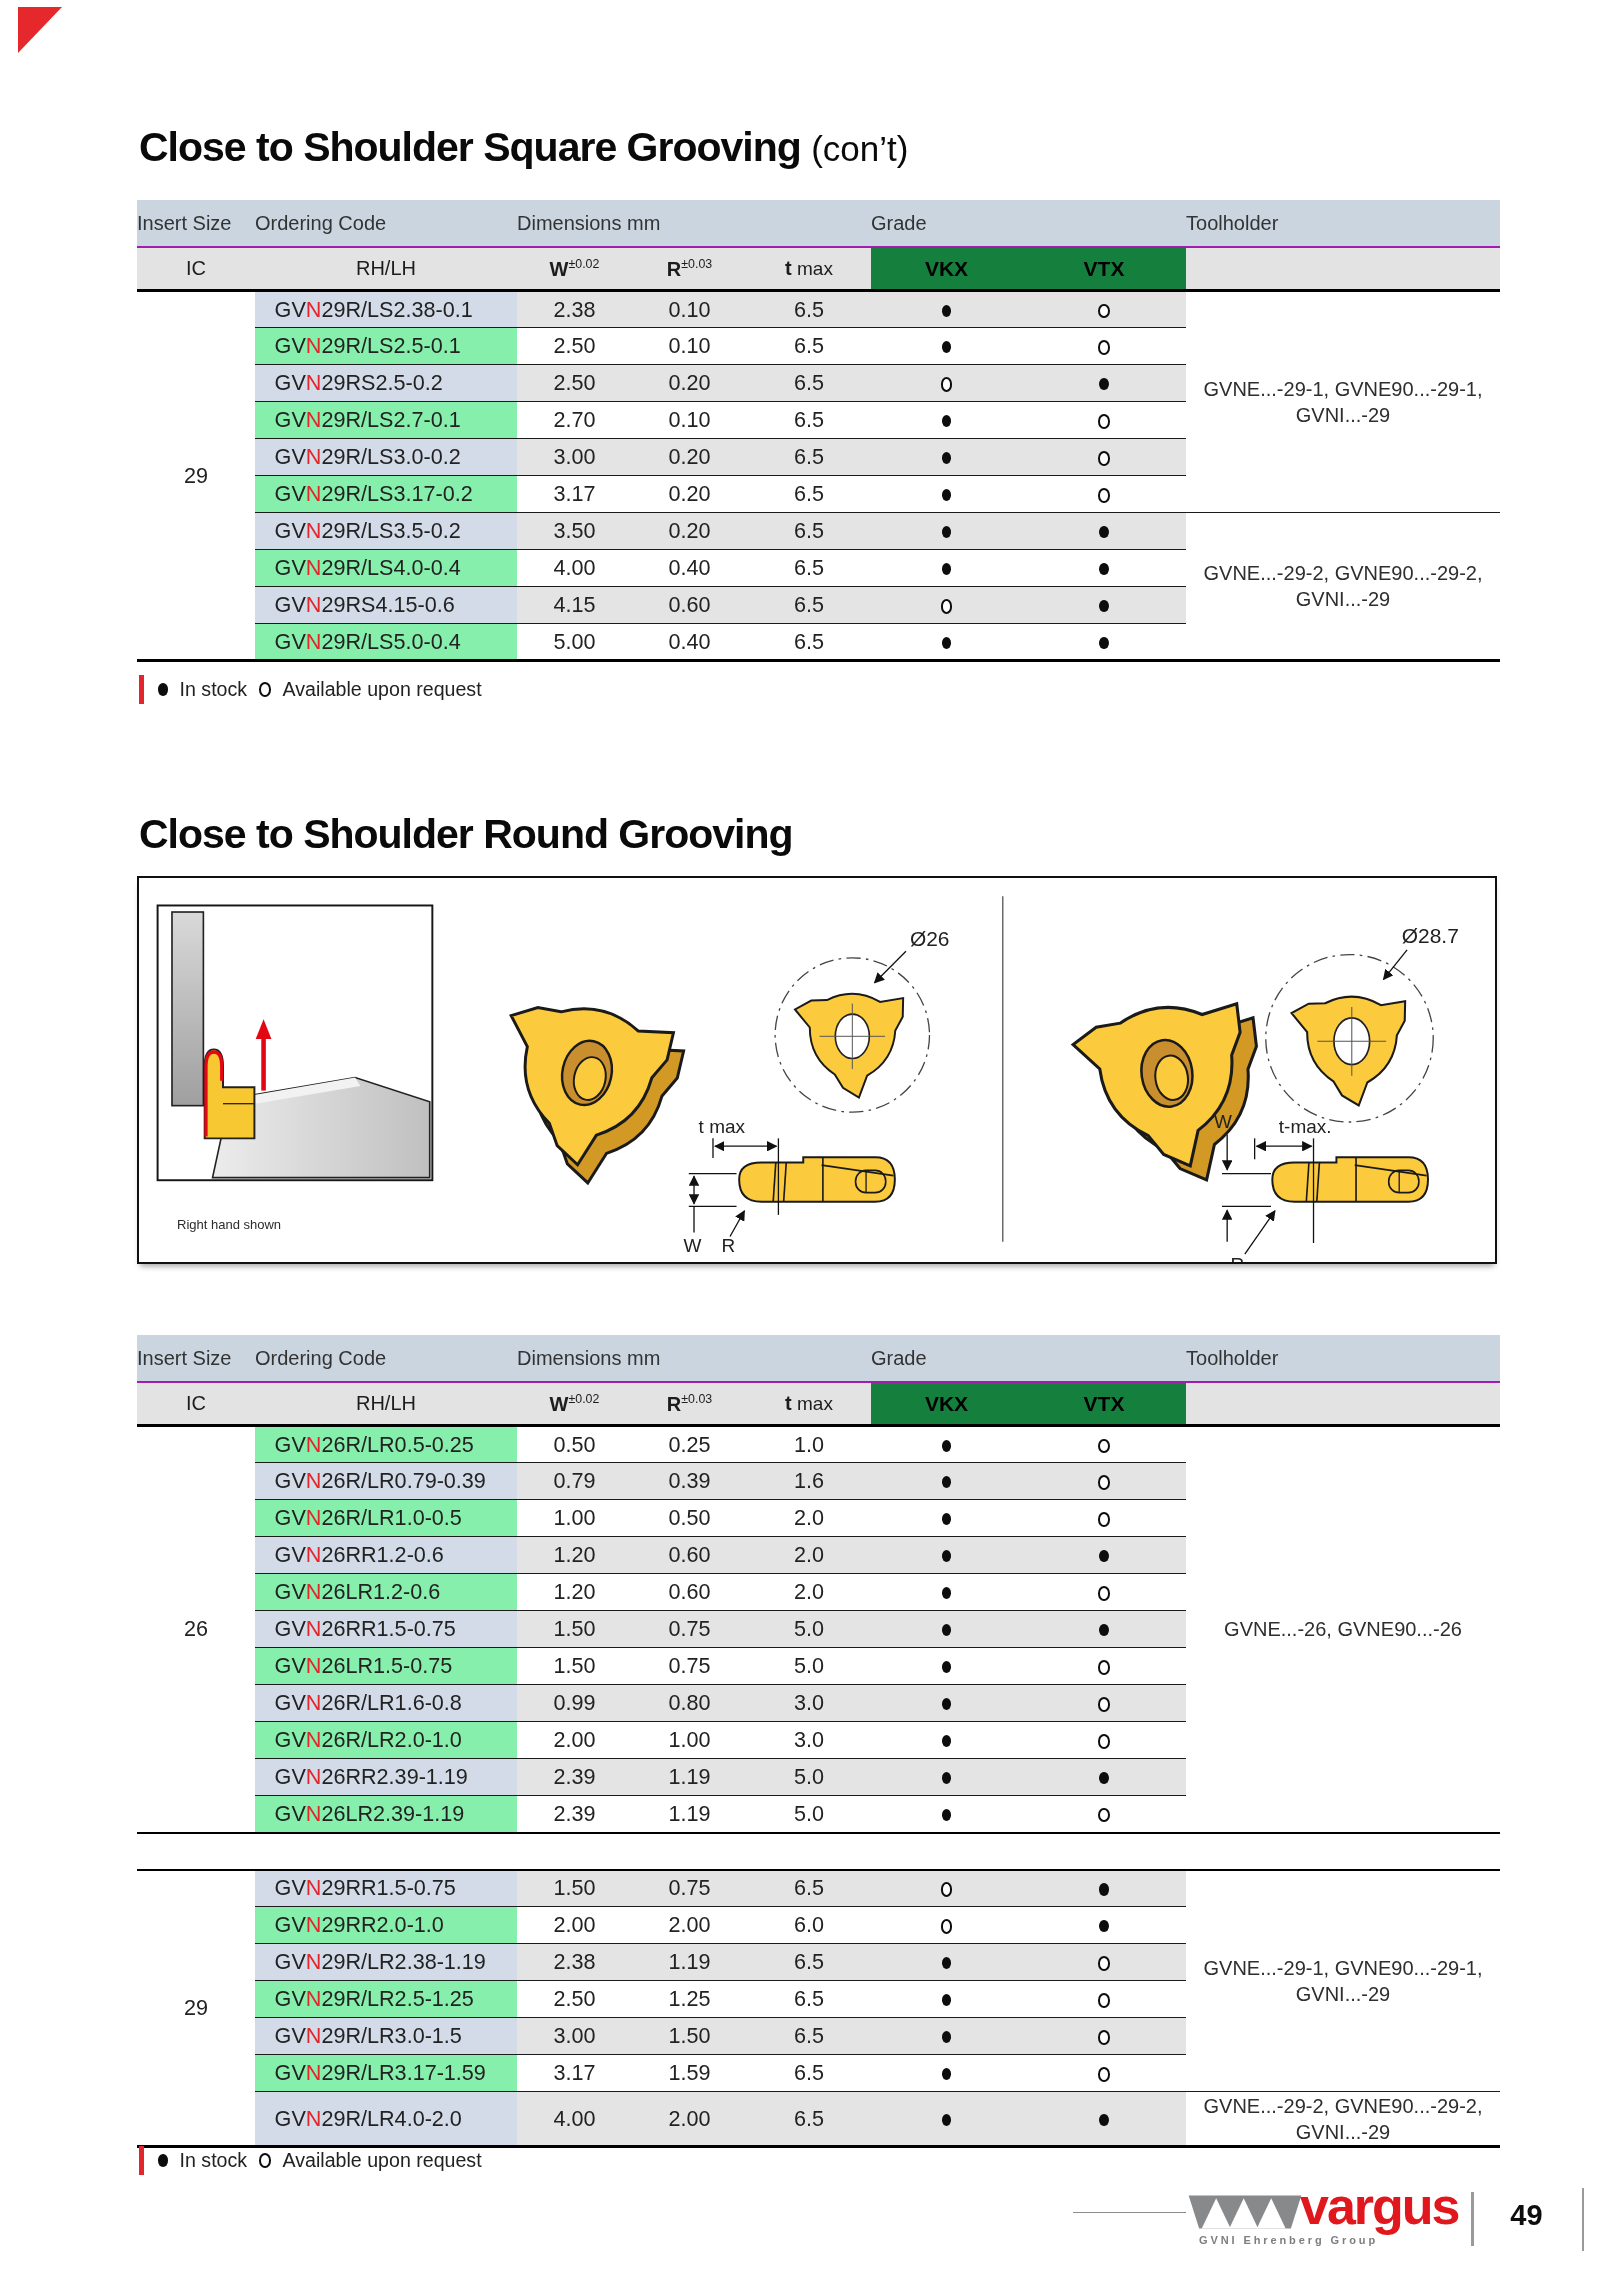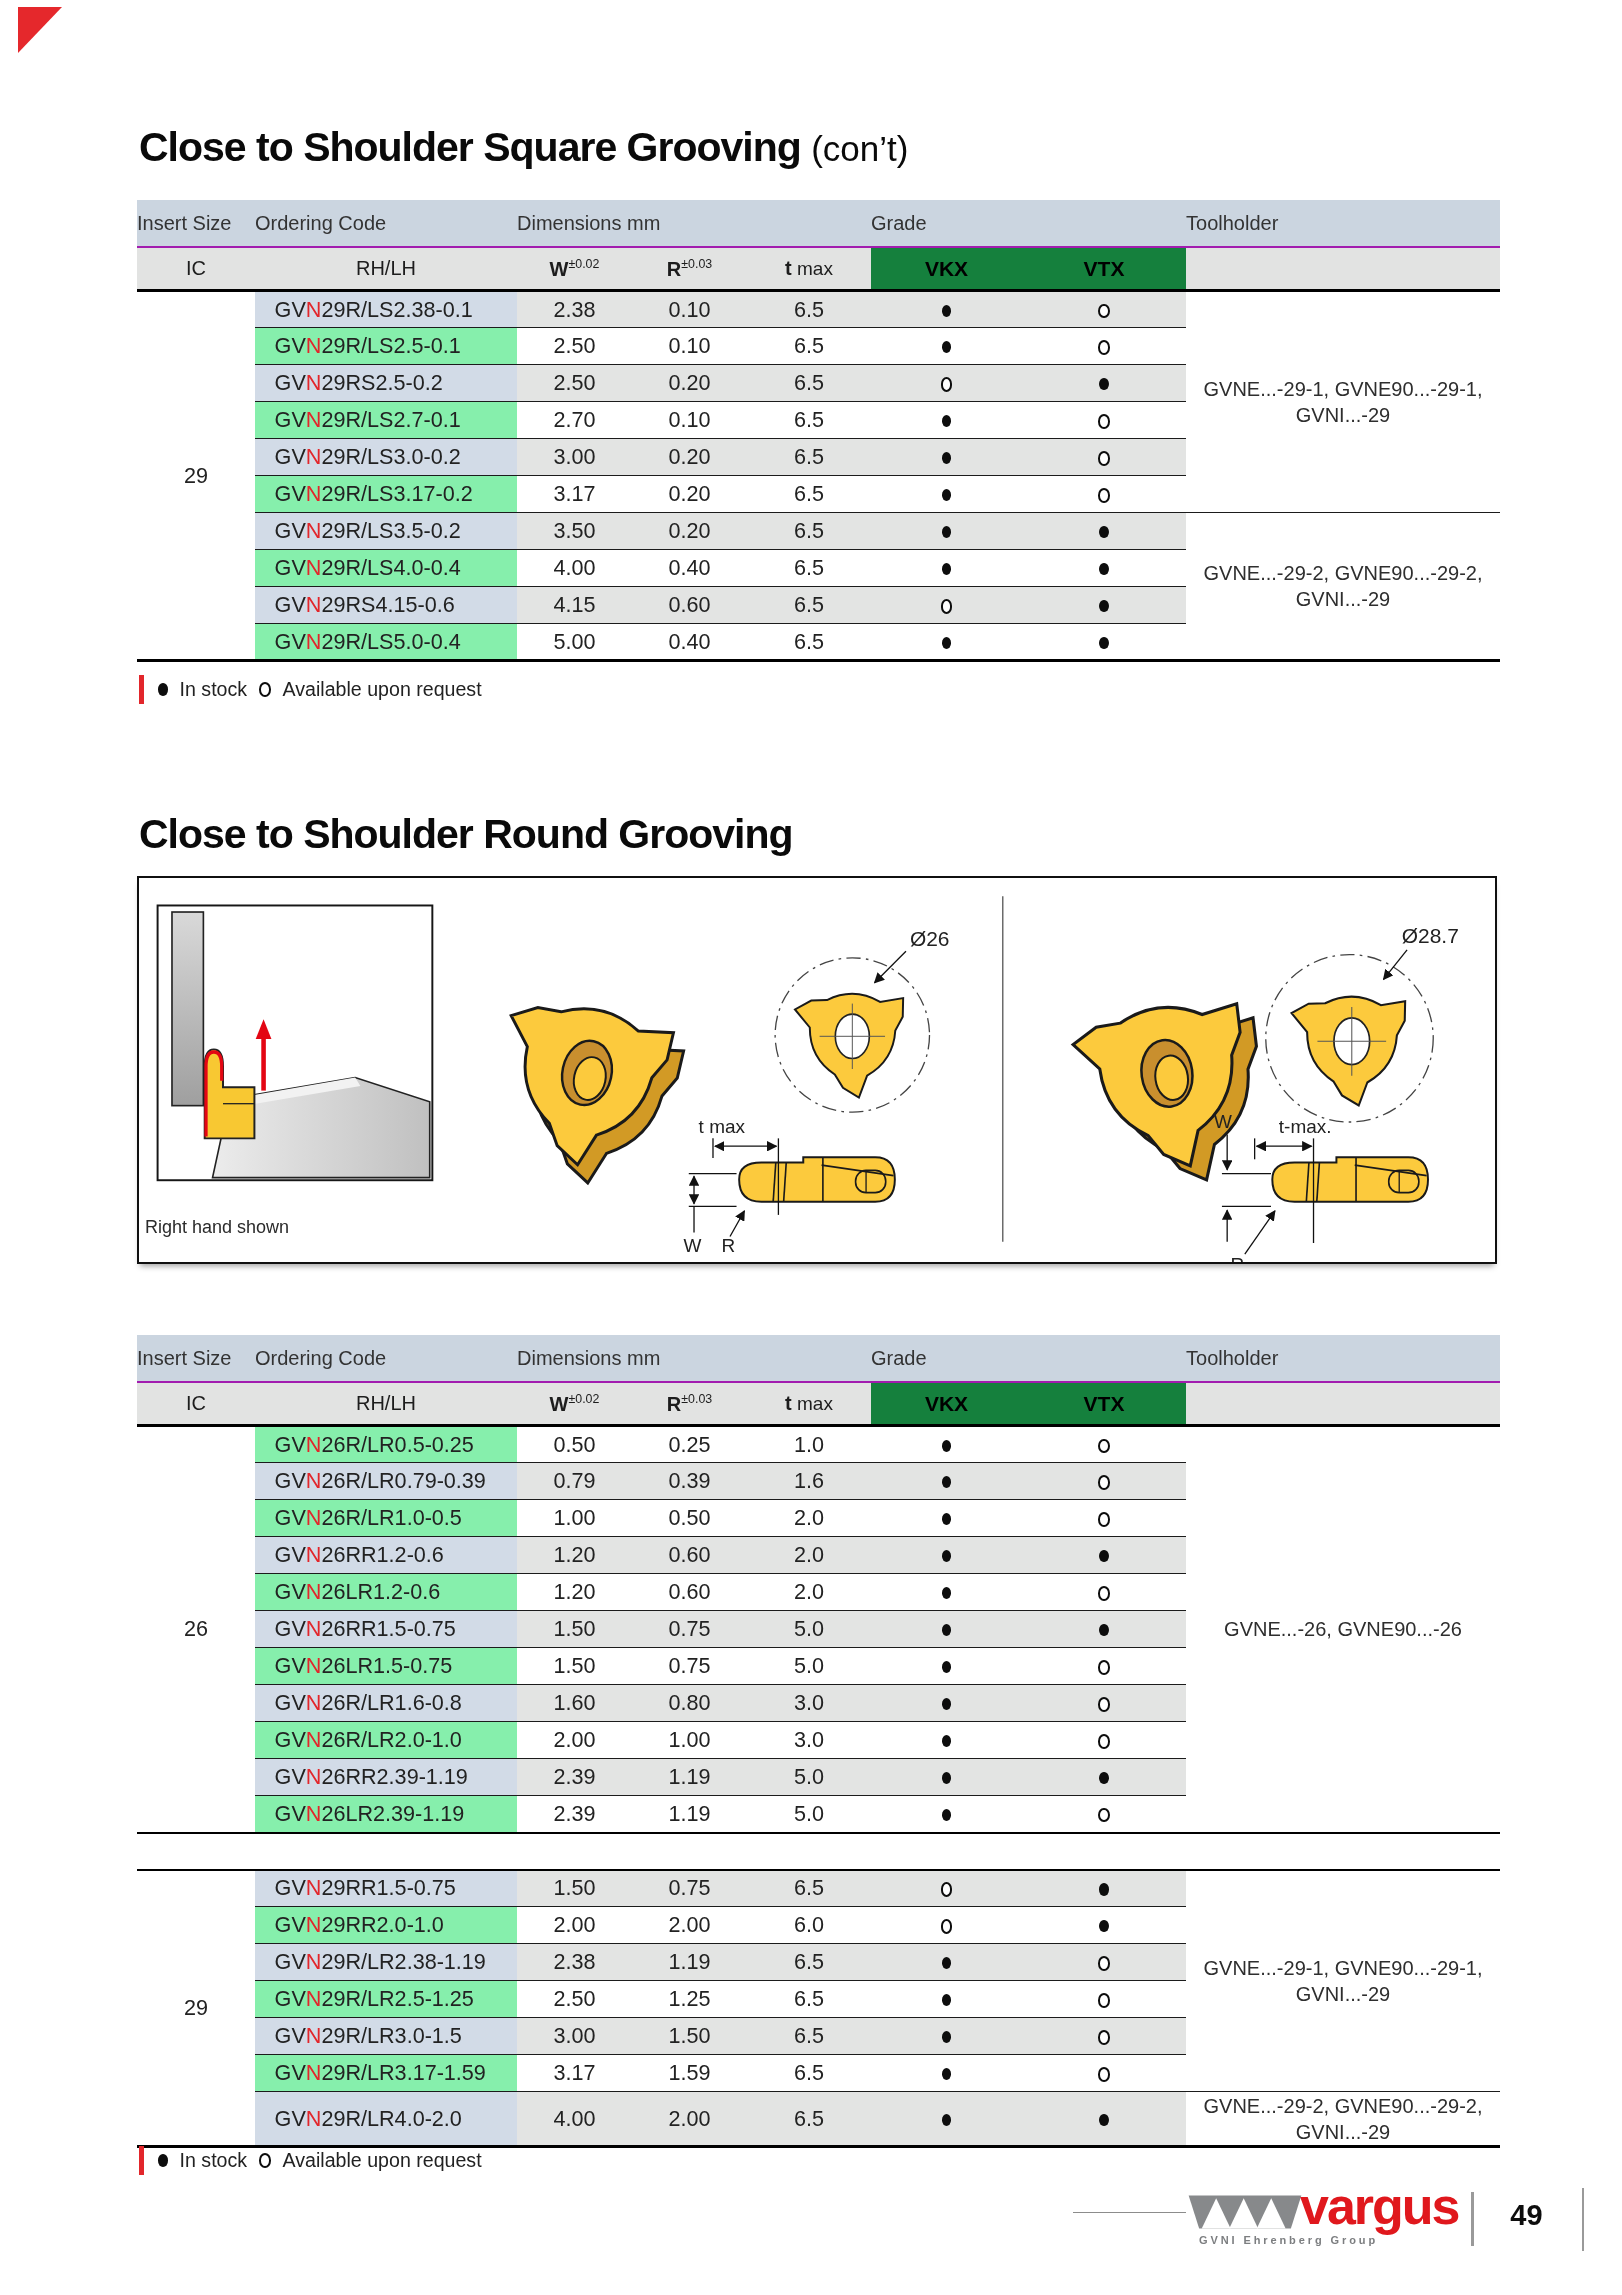--- a/index.html
+++ b/index.html
@@ -48,21 +48,21 @@
   
   .legend{position:absolute;left:139px;display:flex;align-items:center;gap:11.8px;font-size:19.6px;color:#222;}
   .lg1{top:675px;} .lg2{top:2146px;}
   .lbar{width:4.6px;height:29px;background:#e2262b;margin-right:2.6px;}
 
   
   .diagram{position:absolute;left:137px;top:876px;width:1356px;height:384px;border:2.6px solid #101010;background:#fff;
            box-shadow:0 5.2px 5.9px -3.3px rgba(0,0,0,.38);}
   .diagram svg{position:absolute;left:0;top:0;}
   .diagram text{font-family:"Liberation Sans",sans-serif;fill:#222;}
-  .caption{position:absolute;left:6px;top:339px;font-size:18px;color:#2b2b2b;}
+  .caption{position:absolute;left:38px;top:339px;font-size:13px;color:#2b2b2b;}
 
   
   .f-rule{position:absolute;left:1073px;top:2212px;width:113px;height:1.3px;background:#8c8c8c;}
   .logo-mark{position:absolute;left:1186px;top:2193px;}
   .brand{position:absolute;left:1300px;top:2180px;font-size:52px;font-weight:bold;letter-spacing:-2px;color:#e0181d;line-height:1;}
   .brand-sub{position:absolute;left:1199px;top:2234px;font-size:11px;font-weight:bold;letter-spacing:2.9px;color:#7c7e80;white-space:nowrap;}
   .vbar{position:absolute;background:#9a9a9a;}
   .vb1{left:1471px;top:2192px;width:2.6px;height:54px;}
   .vb2{left:1582px;top:2188px;width:2px;height:63px;}
   .pagenum{position:absolute;left:1487px;top:2199px;width:79px;text-align:center;font-size:29px;font-weight:bold;color:#0d0d0d;}
@@ -393,21 +393,21 @@
           <tr>
             <td class="code li rb">GV<span class="redN">N</span>26LR1.5-0.75</td>
             <td class="li rb">1.50</td>
             <td class="li rb">0.75</td>
             <td class="li rb">5.0</td>
             <td class="li rb"><span class="dot filled"></span></td>
             <td class="li rb"><span class="dot open"></span></td>
           </tr>
           <tr>
             <td class="code sh rb">GV<span class="redN">N</span>26R/LR1.6-0.8</td>
-            <td class="sh rb">1.60</td>
+            <td class="sh rb">0.99</td>
             <td class="sh rb">0.80</td>
             <td class="sh rb">3.0</td>
             <td class="sh rb"><span class="dot filled"></span></td>
             <td class="sh rb"><span class="dot open"></span></td>
           </tr>
           <tr>
             <td class="code li rb">GV<span class="redN">N</span>26R/LR2.0-1.0</td>
             <td class="li rb">2.00</td>
             <td class="li rb">1.00</td>
             <td class="li rb">3.0</td>

